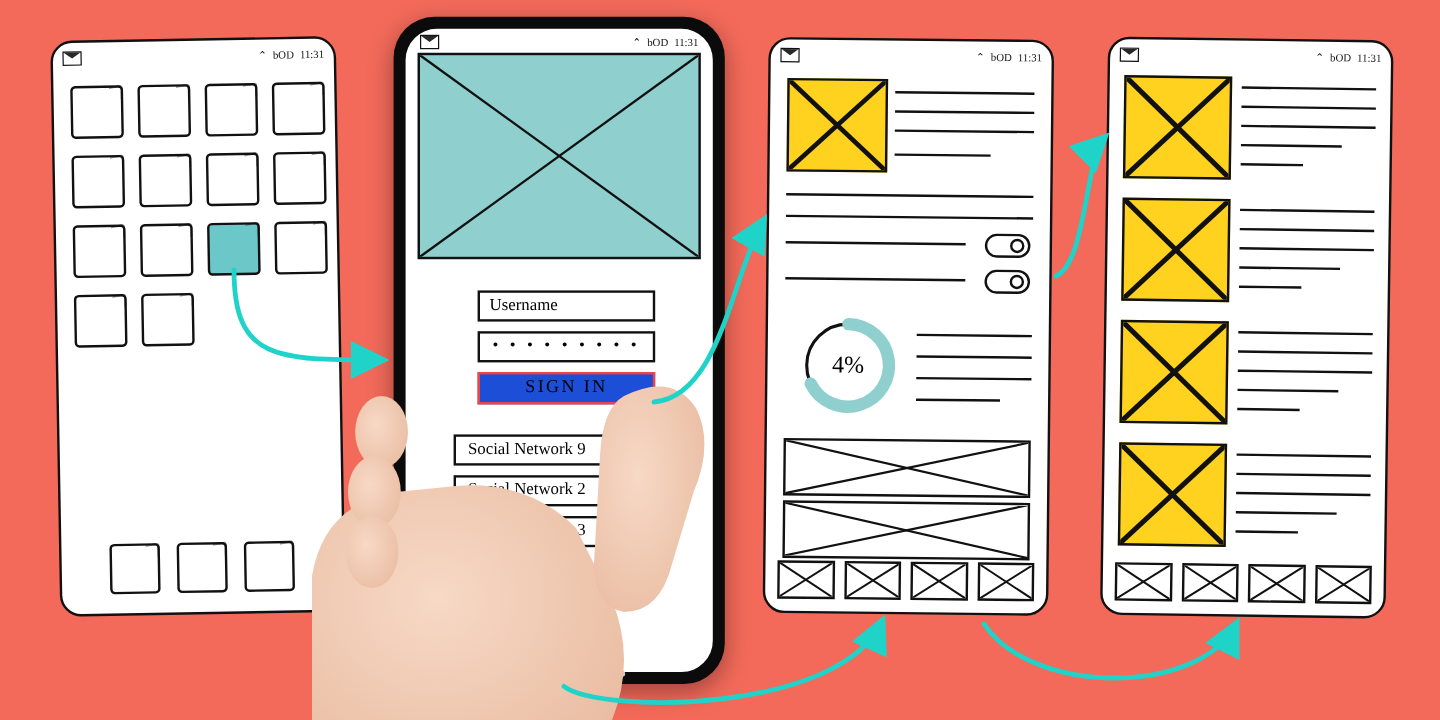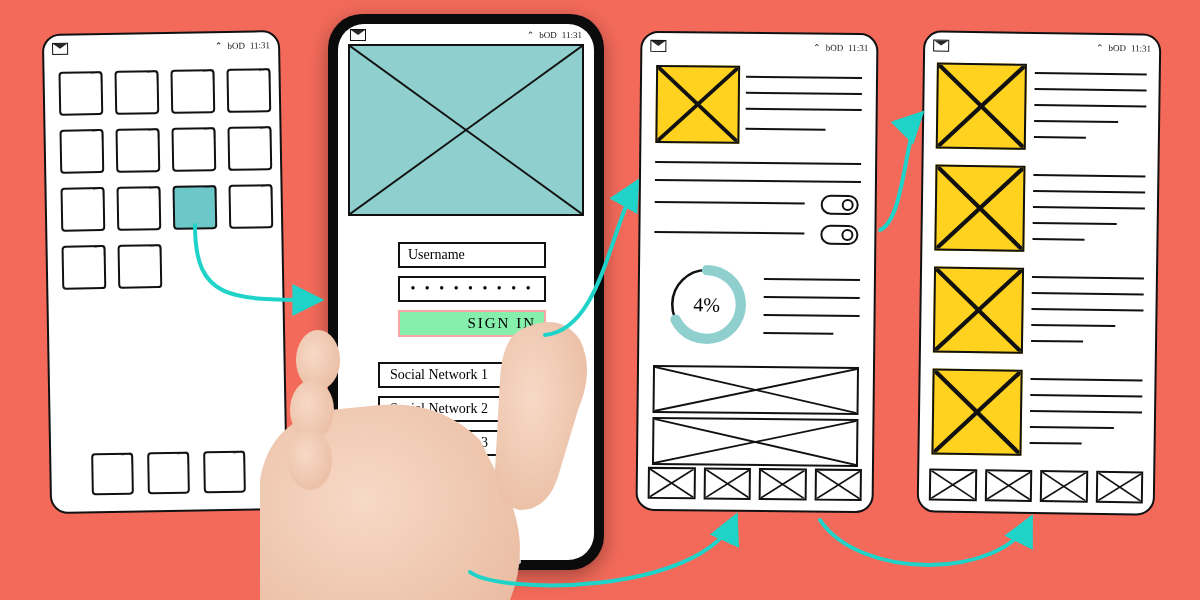--- a/index.html
+++ b/index.html
@@ -20,21 +20,21 @@
   .dock{position:absolute;bottom:16px;left:0;right:0;display:flex;justify-content:center;gap:14px;}
   .dock .appicon{width:38px;height:38px;}
   
   #device{position:absolute;left:328px;top:14px;width:276px;height:556px;border-radius:34px;background:#0b0b0b;box-shadow:0 6px 20px rgba(0,0,0,.35);}
   #device .screen{position:absolute;inset:10px;background:#fff;border-radius:26px;overflow:hidden;}
   #device .hero{position:absolute;top:20px;left:10px;right:10px;height:168px;background:#8fd0cf;border:2px solid #111;}
   #device .hero svg{position:absolute;inset:0;width:100%;height:100%;}
   #device .form{position:absolute;top:218px;left:60px;right:48px;display:flex;flex-direction:column;gap:8px;}
   .field{border:2px solid #111;padding:3px 8px;font-size:14px;background:#fff;}
   .field.pwd{letter-spacing:3px;text-align:center;}
-  .btn{border:2px solid #fca5a5;padding:3px 8px;font-size:15px;text-align:right;letter-spacing:2px;background:#86efac;}
+  .btn{border:2px solid #ef4444;padding:3px 8px;font-size:15px;text-align:center;letter-spacing:2px;background:#1d4ed8;}
   .alt{position:absolute;top:338px;left:40px;right:40px;font-size:15px;}
   .alt .label{margin-bottom:6px;}
   .alt .opt{border:2px solid #111;padding:3px 10px;font-size:14px;margin-bottom:8px;background:#fff;}
   #device .homebar{position:absolute;bottom:6px;left:50%;width:110px;height:5px;background:#ccc;border-radius:3px;transform:translateX(-50%);}
   
   #hand{position:absolute;left:260px;top:300px;width:420px;height:320px;pointer-events:none;}
   
   #screen-profile{left:638px;top:32px;width:238px;height:480px;transform:rotate(.6deg);}
   .thumbY{position:absolute;border:2px solid #111;background:#ffd21f;}
   .thumbY svg, .imgph svg{position:absolute;inset:0;width:100%;height:100%;}
@@ -113,21 +113,21 @@
             <line x1="0" y1="0" x2="100" y2="100" stroke="#111" stroke-width="1"></line>
             <line x1="100" y1="0" x2="0" y2="100" stroke="#111" stroke-width="1"></line>
           </svg>
       </div>
       <div class="form">
         <div class="field">Username</div>
         <div class="field pwd">• • • • • • • • •</div>
         <div class="btn">SIGN IN</div>
       </div>
       <div class="alt">
-        <div class="opt">Social Network 1</div>
+        <div class="opt">Social Network 9</div>
         <div class="opt">Social Network 2</div>
         <div class="opt">Social Network 3</div>
       </div>
     </div>
     <div class="homebar"></div>
   </div>
 
   <svg id="hand" viewBox="0 0 420 320">
     <defs>
       <radialGradient id="skin" cx="40%" cy="40%" r="80%">

